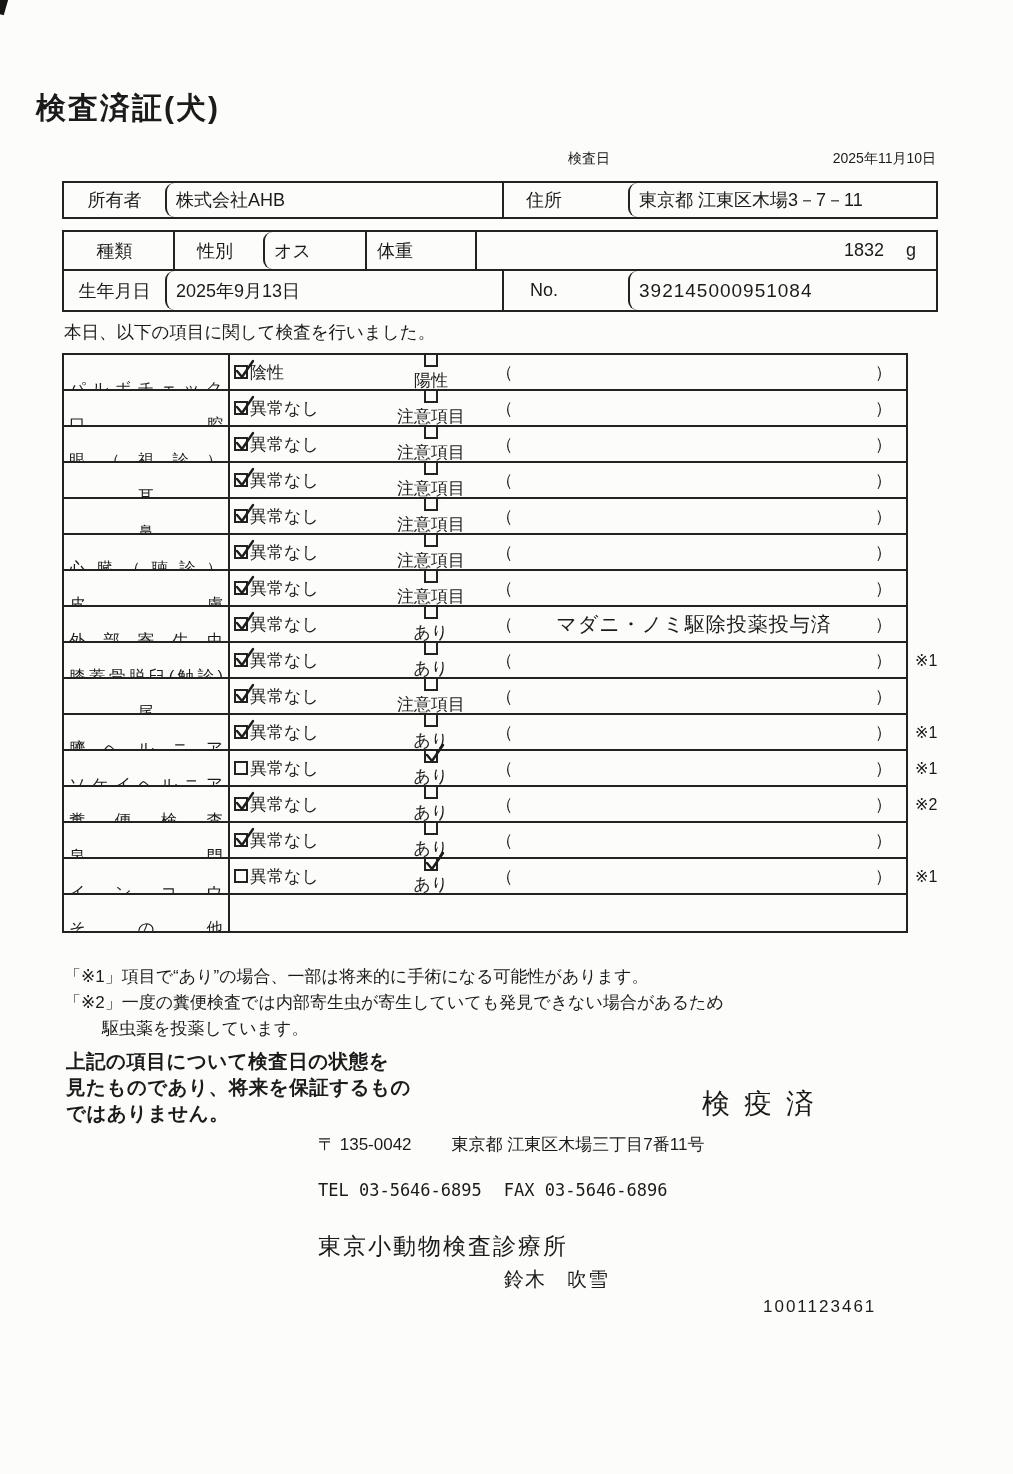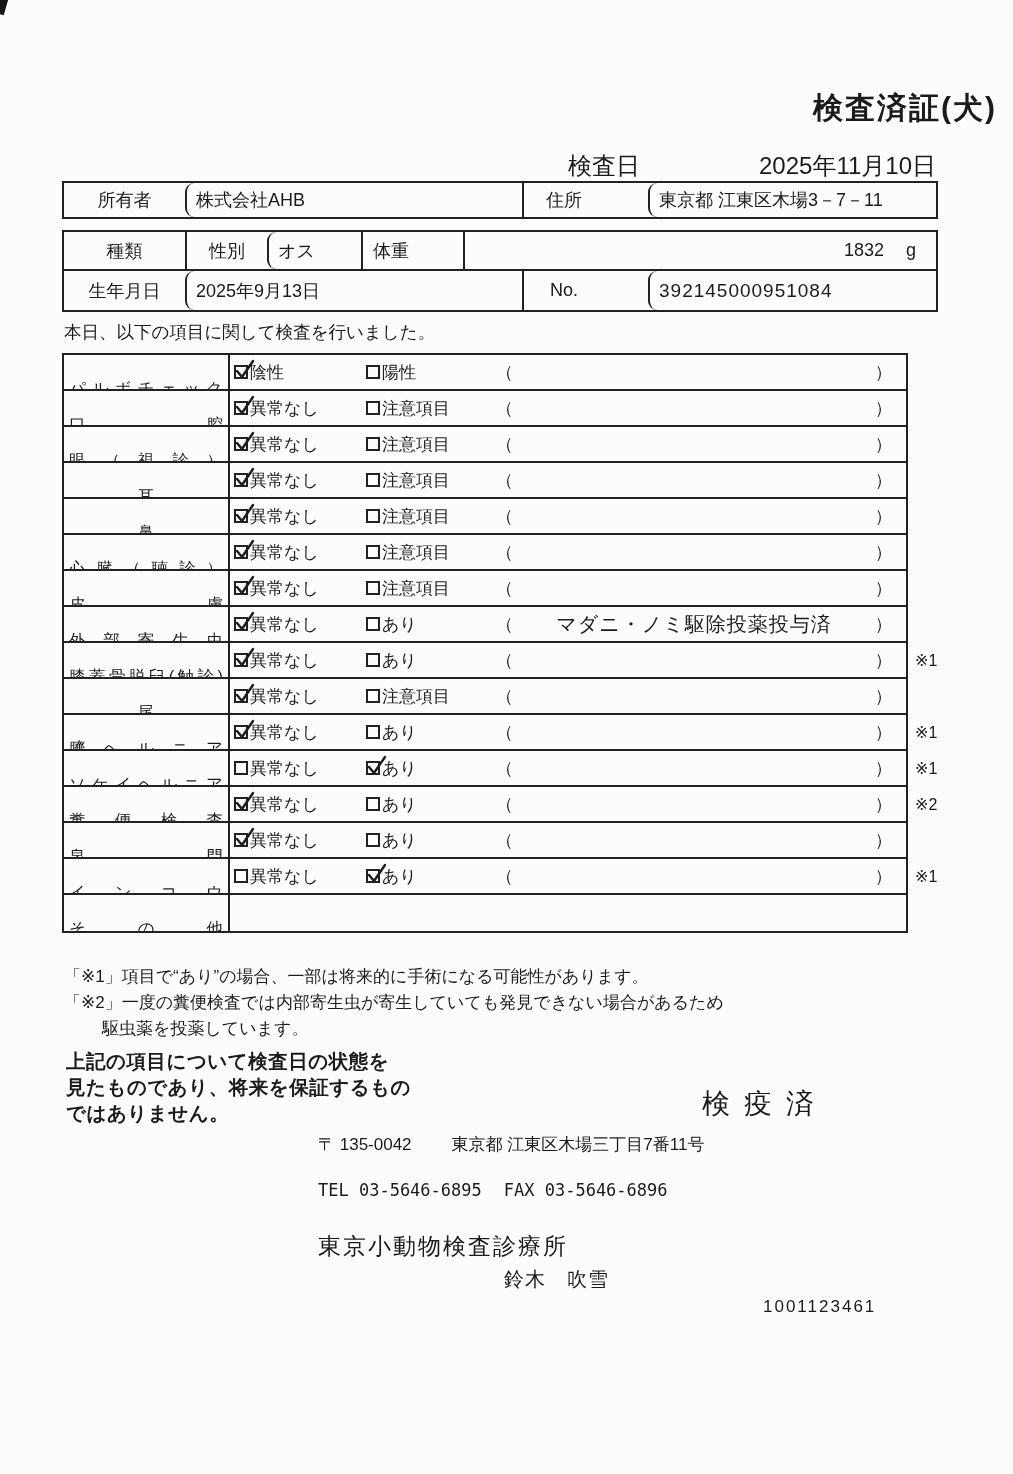--- a/index.html
+++ b/index.html
@@ -16,42 +16,42 @@
     background: #fcfcfa;
     overflow: hidden;
   }
   .corner-mark {
     position: absolute; top: -8px; left: -5px;
     width: 12px; height: 22px; background: #151515;
     transform: rotate(16deg);
   }
   .title {
     position: absolute; top: 88px; left: 0; right: 16px;
-    text-align: right;
-    font-size: 30px; font-weight: 600; letter-spacing: 2px;
+    text-align: left;
+    font-size: 30px; font-weight: 600; letter-spacing: 2px; padding-left: 36px;
   }
   .date-row {
     position: absolute; top: 150px; left: 568px; width: 368px;
     display: flex; justify-content: space-between; align-items: flex-start;
-    font-size: 24px;
+    font-size: 14px;
   }
   
   .tbl {
     position: absolute; left: 62px; width: 876px;
     border: 2px solid #222; background: transparent;
   }
   .owner-tbl { top: 181px; height: 38px; display: flex; }
   .pet-tbl { top: 230px; }
   .trow { display: flex; height: 39px; }
-  .trow.first { border-bottom: 2px solid #222; }
+  .trow.first { border-bottom: 2px solid #222; gap: 8px; }
   .cell { display: flex; align-items: center; font-size: 18px; min-width: 0; }
   .cell + .cell { border-left: 2px solid #222; }
   .lab { justify-content: center; }
   .val { padding-left: 9px; border-radius: 9px; }
-  .w1 { width: 121px; flex: none; border-radius: 15px; }
+  .w1 { width: 101px; flex: none; border-radius: 15px; }
   .w2 { width: 337px; flex: none; }
   .w3 { width: 82px; flex: none; }
   .w4 { width: 94px; flex: none; }
   .w5 { width: 58px; flex: none; }
   .grow { flex: 1; margin-left: 44px; }
   .weight-val { justify-content: flex-end; padding-right: 20px; gap: 22px; }
   .no-value { font-size: 19px; letter-spacing: 1px; }
   .intro {
     position: absolute; top: 320px; left: 64px; font-size: 17.5px;
   }
@@ -68,21 +68,21 @@
   .item {
     width: 166px; flex: none; border-right: 2px solid #222;
     padding: 16px 5px; font-size: 16.5px; line-height: 34px;
     text-align: justify; text-align-last: justify;
     overflow: hidden; white-space: nowrap;
   }
   .item.single { text-align: center; text-align-last: center; }
   .opts { flex: 1; display: flex; align-items: center; padding-left: 4px; min-width: 0; }
   .opt { display: flex; align-items: center; gap: 2px; font-size: 17px; flex: none; }
   .opt1 { width: 132px; }
-  .opt2 { width: 130px; }
+  .opt2 { width: 130px; flex-direction: column; }
   .checkbox {
     width: 14px; height: 14px; border: 2px solid #222;
     position: relative; flex: none;
   }
   .checkbox svg { display: none; position: absolute; left: -3px; top: -9px; width: 23px; height: 24px; }
   .checkbox.checked svg { display: block; }
   .note-area {
     flex: 1; display: flex; align-items: center; justify-content: space-between;
     padding-right: 14px; font-size: 17px; min-width: 0;
   }

